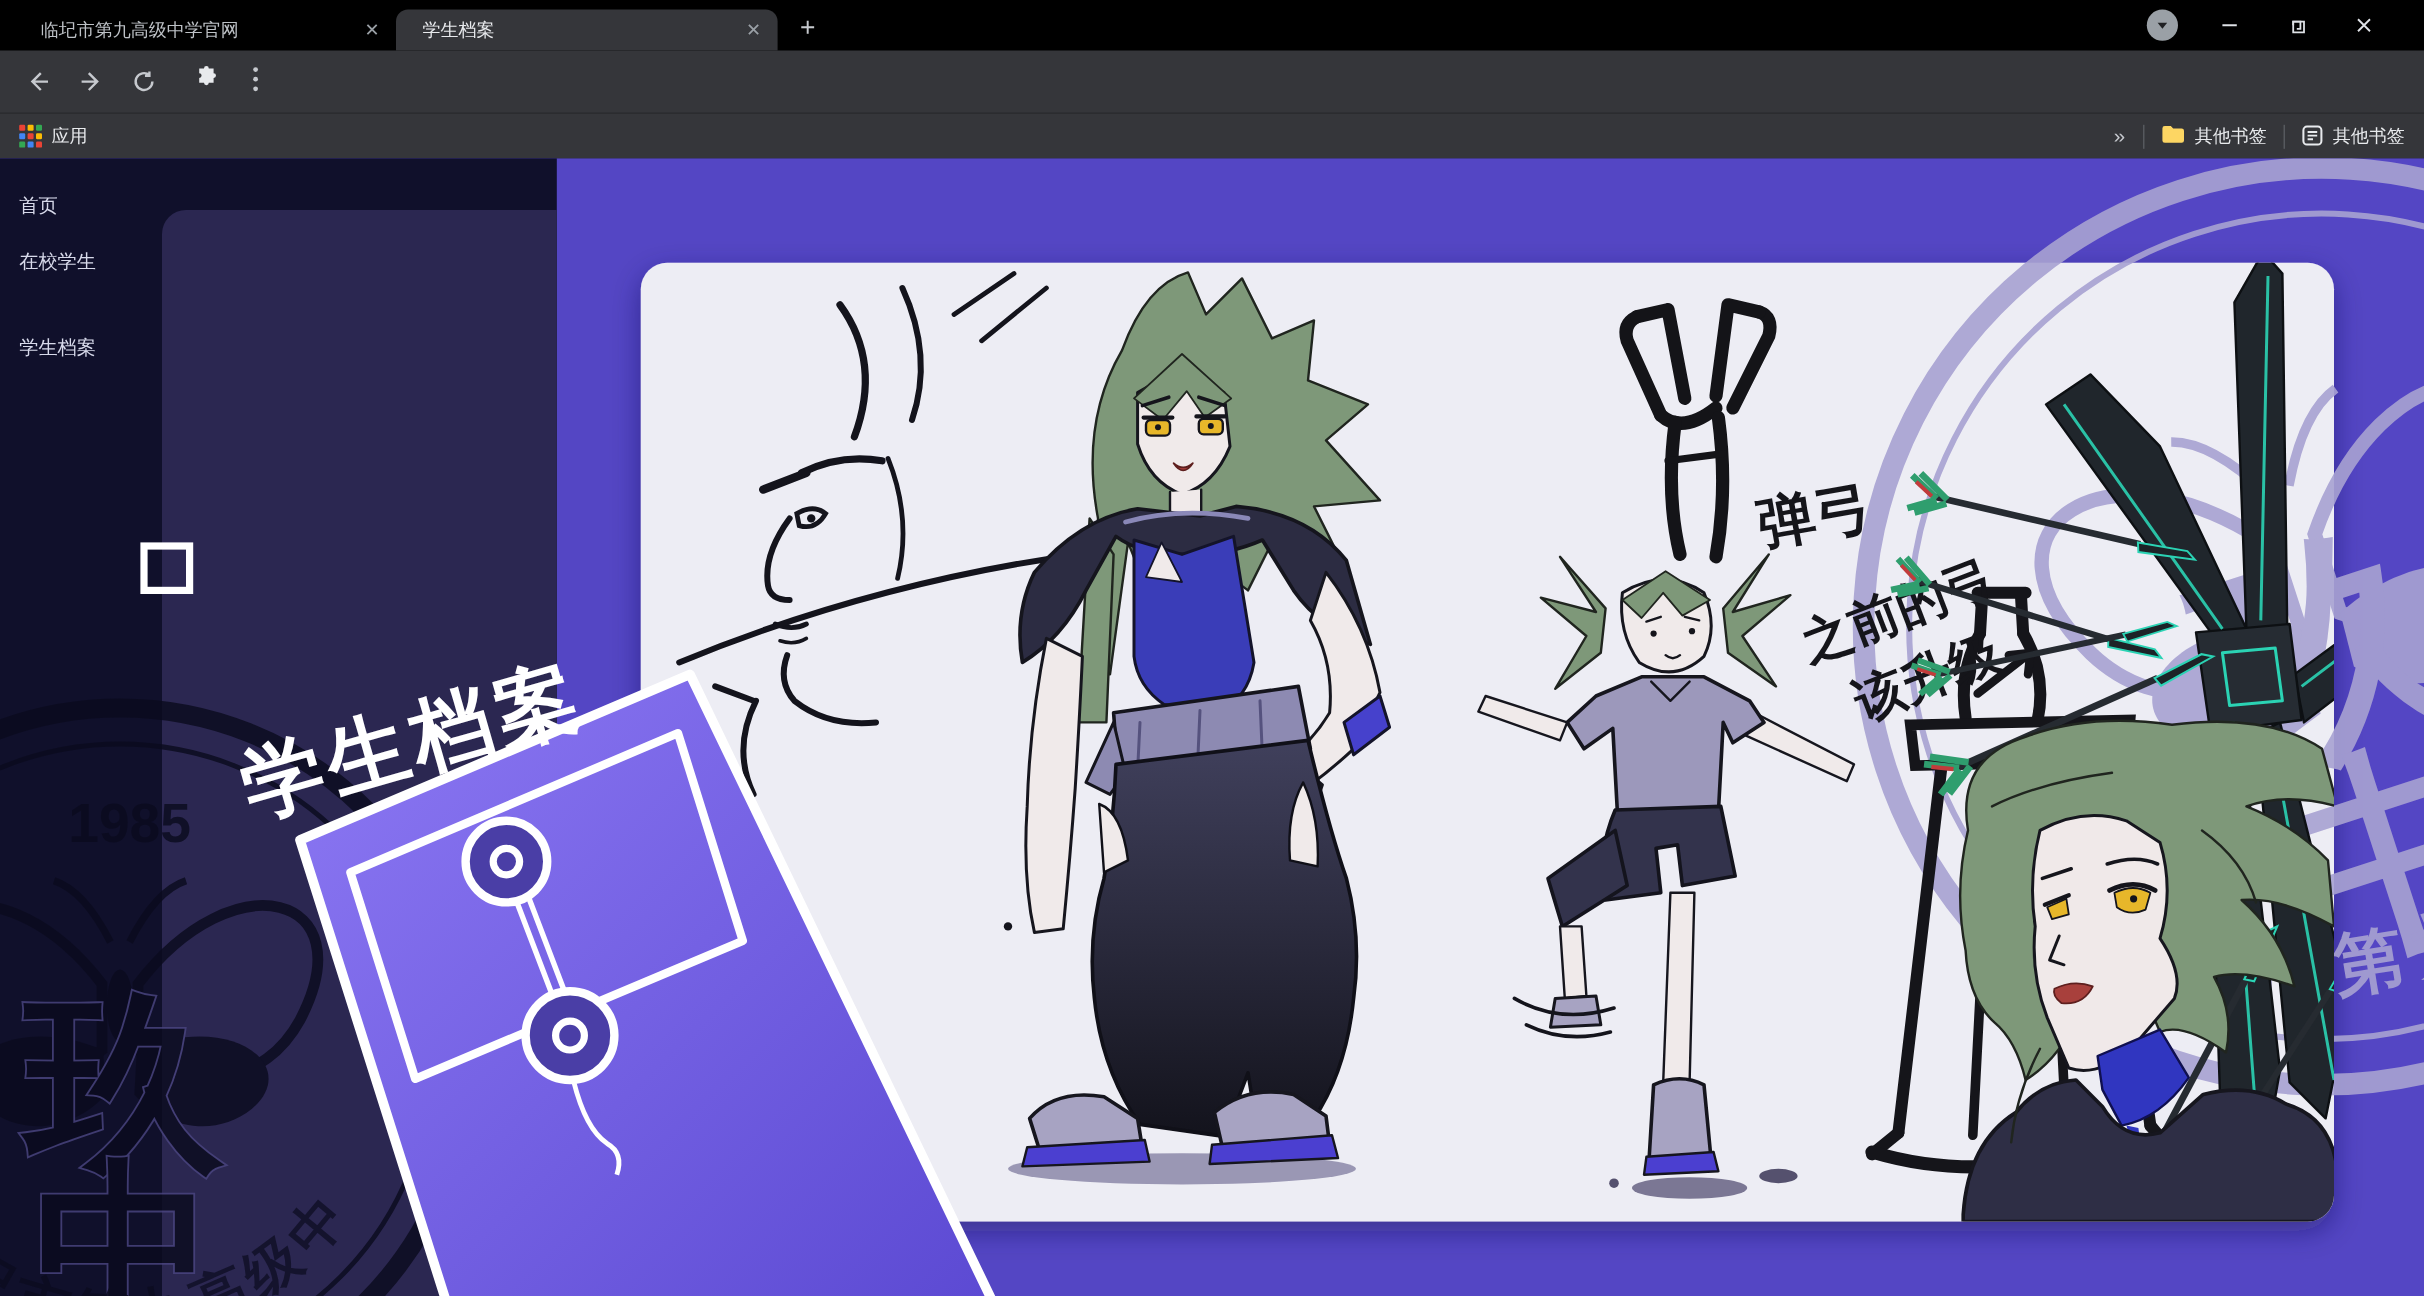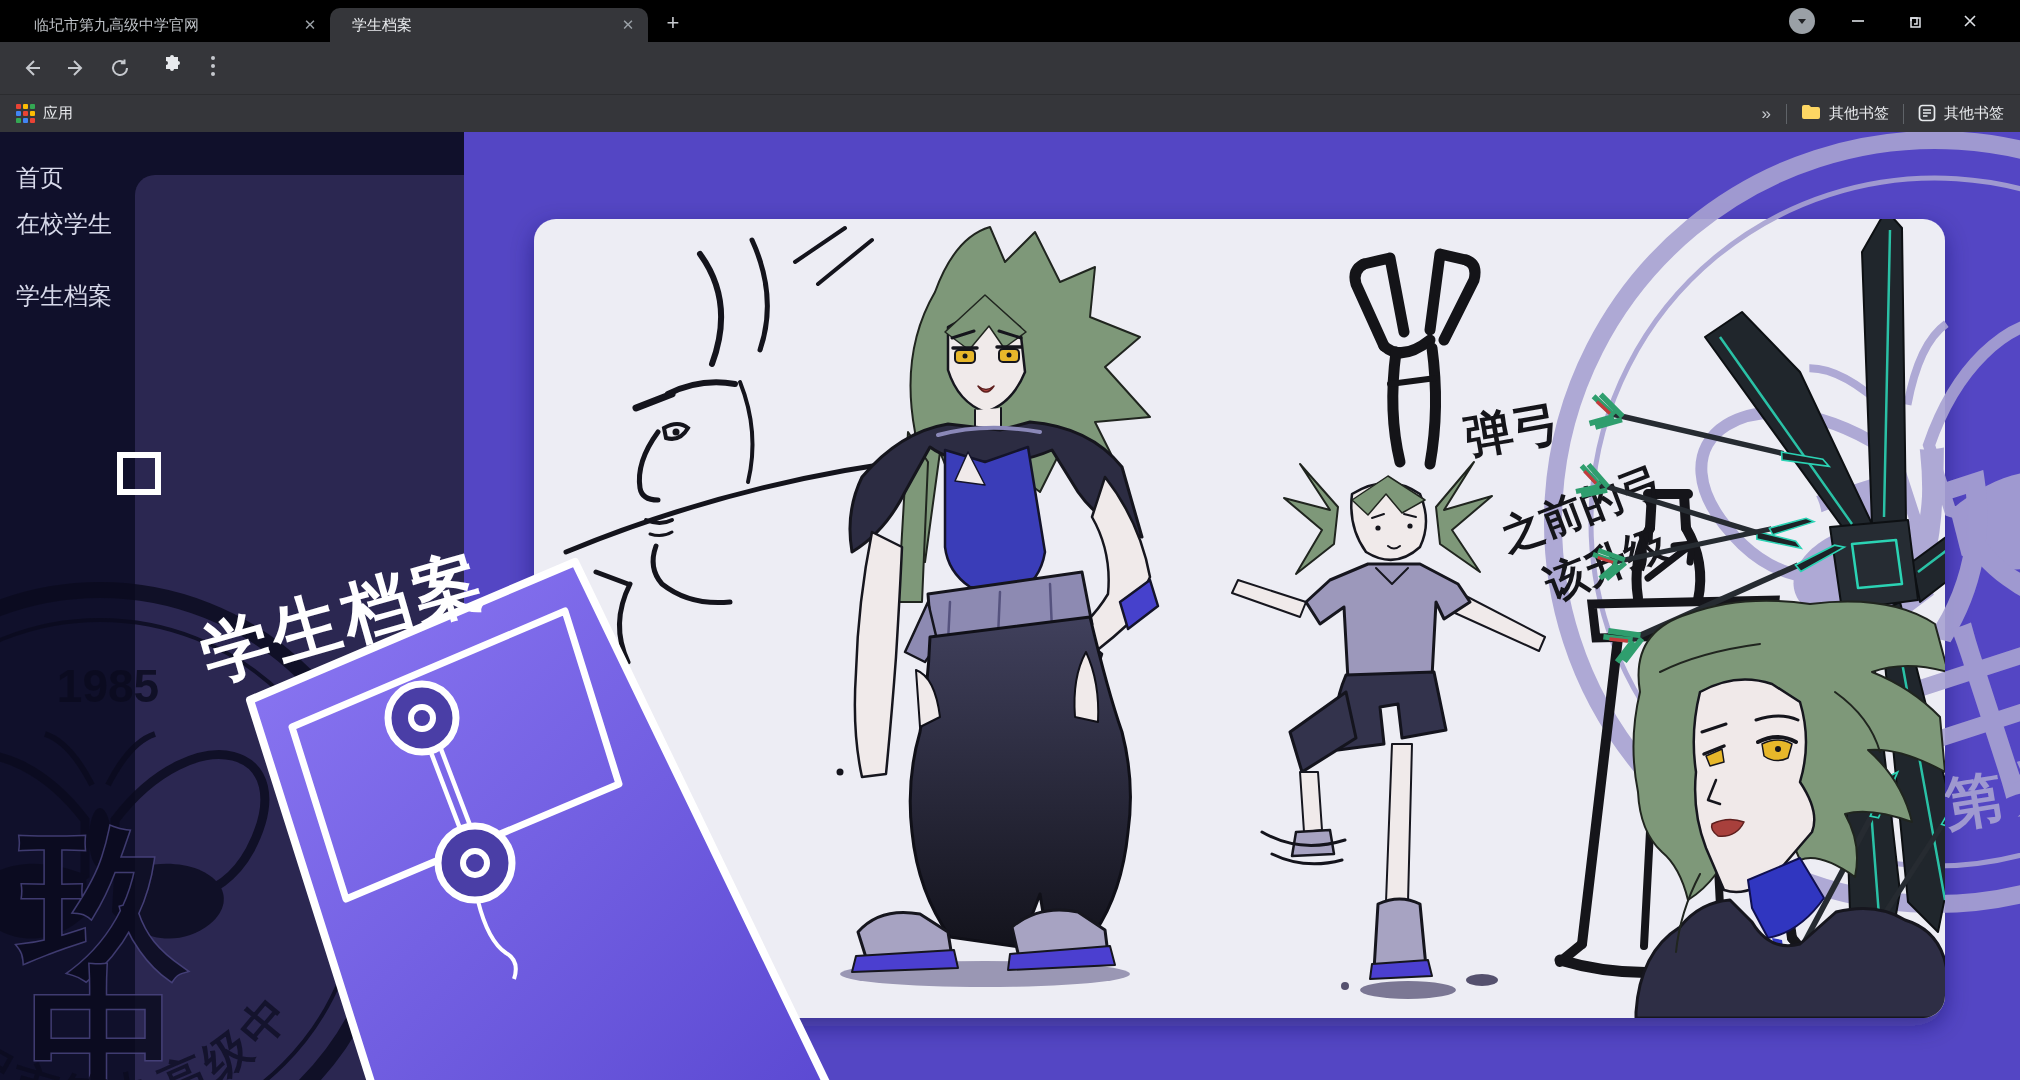--- a/index.html
+++ b/index.html
@@ -32,21 +32,21 @@
   .bb-right{margin-left:auto;display:flex;align-items:center;gap:14px}
   .vdiv{width:1px;height:20px;background:#5f6368}
   .grid9{display:grid;grid-template-columns:repeat(3,5px);grid-template-rows:repeat(3,5px);gap:2px}
   .grid9 i{border-radius:1px}
   .chev{color:#c6c9ce;font-size:17px;letter-spacing:1px}
   .bm{display:flex;align-items:flex-start;gap:8px}
   
   .page{position:relative;width:2020px;height:948px;background:#5446c4}
   .darkstrip{position:absolute;left:0;top:0;width:464px;height:948px;background:#10102b}
   .panel{position:absolute;left:135px;top:43px;width:329px;height:905px;background:#2b2751;border-top-left-radius:20px}
-  .navitem{position:absolute;left:16px;color:#d7d9ea;font-size:24px;cursor:default}
+  .navitem{position:absolute;left:16px;color:#d7d9ea;font-size:16px;cursor:default}
   .scene{position:absolute;left:0;top:0}
   svg text{font-family:"Liberation Sans","DejaVu Sans",sans-serif}
 </style>
 </head>
 <body>
 
 <div class="tabbar">
   <div class="tab first">
     <span class="tlabel">临圮市第九高级中学官网</span>
     <span class="close">✕</span>

